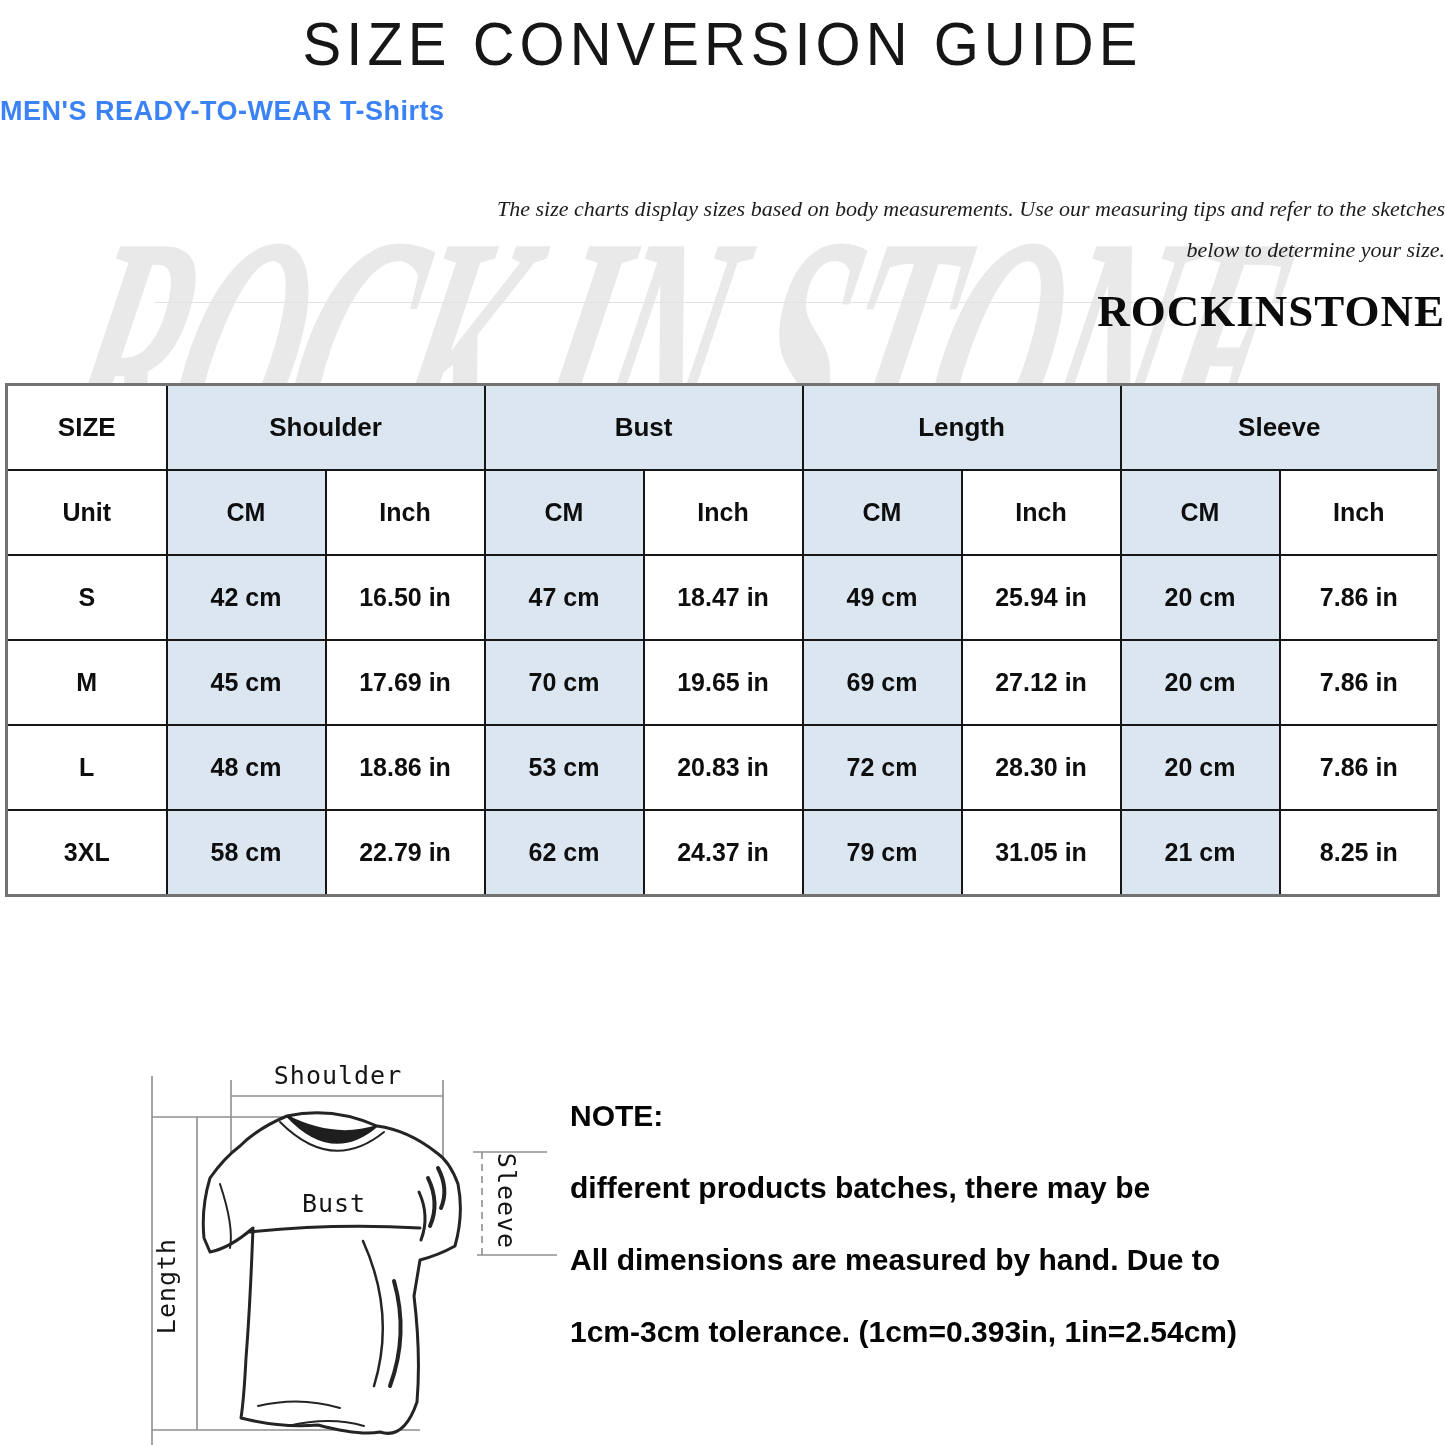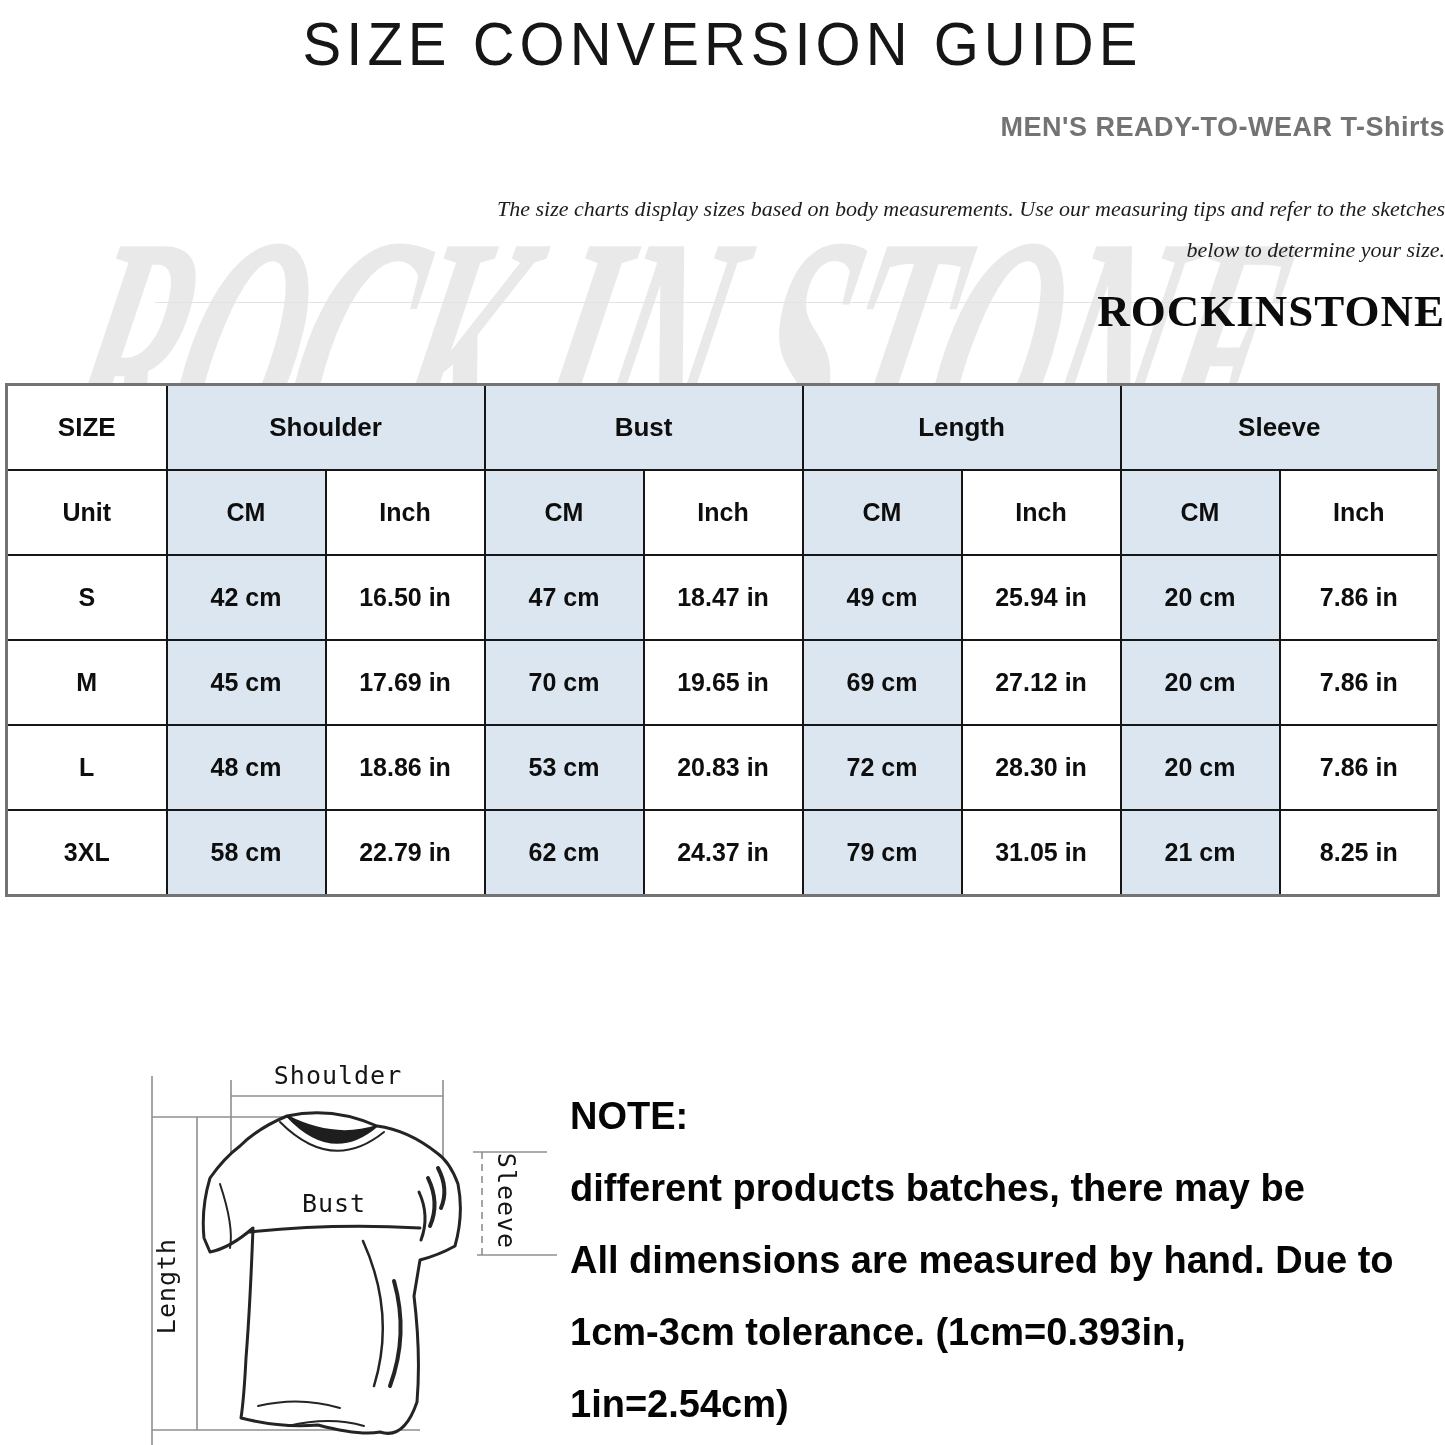--- a/index.html
+++ b/index.html
@@ -8,22 +8,22 @@
 
   
   .watermark{position:absolute;top:158px;left:50%;z-index:0;white-space:nowrap;
     transform:translateX(-50%) skewX(-14deg) scale(1,2.05);transform-origin:center top;
     font-family:"Liberation Serif",serif;font-style:italic;font-weight:bold;
     font-size:168px;letter-spacing:-6px;color:#e9e9e9;user-select:none;}
 
   
   .title{position:absolute;top:8px;left:0;width:100%;text-align:center;z-index:1;
     font-size:58px;font-weight:500;letter-spacing:5px;color:#161616;transform:scaleY(1.06);transform-origin:top;}
-  .subtitle{position:absolute;top:112px;left:0;width:100%;text-align:right;z-index:1;
-    font-size:27px;font-weight:bold;letter-spacing:0.5px;color:#737373;}
+  .subtitle{position:absolute;top:96px;left:0;width:100%;text-align:left;z-index:1;
+    font-size:27px;font-weight:bold;letter-spacing:0.5px;color:#3b82f6;}
   .description{position:absolute;top:188px;left:0;width:100%;text-align:right;z-index:1;
     font-family:"Liberation Serif",serif;font-style:italic;font-size:22px;line-height:41px;color:#1c1c1c;}
   .brand-rule{position:absolute;top:302px;left:155px;width:1135px;height:0;
     border-top:1px solid #e3e3e3;z-index:1;}
   .brand{position:absolute;top:285px;left:0;width:100%;text-align:right;z-index:1;
     font-family:"Liberation Serif",serif;font-weight:bold;font-size:45px;letter-spacing:1px;color:#0b0b0b;}
 
   
   .size-table{position:absolute;top:383px;left:5px;width:1435px;z-index:2;
     border-collapse:collapse;table-layout:fixed;background:#fff;
@@ -38,21 +38,21 @@
   .diagram{position:absolute;left:138px;top:1056px;width:435px;height:389px;z-index:1;}
   .diagram svg{display:block;}
   .meas{stroke:#8f8f8f;stroke-width:1.6;fill:none;}
   .meas-dash{stroke:#8f8f8f;stroke-width:1.6;fill:none;stroke-dasharray:7 5;}
   .shirt{stroke:#242424;stroke-width:3;fill:#ffffff;stroke-linejoin:round;stroke-linecap:round;}
   .shirt-line{stroke:#242424;fill:none;stroke-linecap:round;}
   .dlabel{font-family:"DejaVu Sans Mono",monospace;font-size:25px;fill:#151515;letter-spacing:1px;}
 
   
   .note{position:absolute;left:570px;top:1080px;width:830px;z-index:1;
-    font-size:38px;font-weight:bold;line-height:72px;color:#050505;letter-spacing:0px;}
+    font-size:30px;font-weight:bold;line-height:72px;color:#050505;letter-spacing:0px;}
 </style>
 </head>
 <body>
 
 <div class="page">
 
   <div class="watermark">ROCK IN STONE</div>
 
   <div class="title">SIZE CONVERSION GUIDE</div>
   <div class="subtitle">MEN'S READY-TO-WEAR T-Shirts</div>

